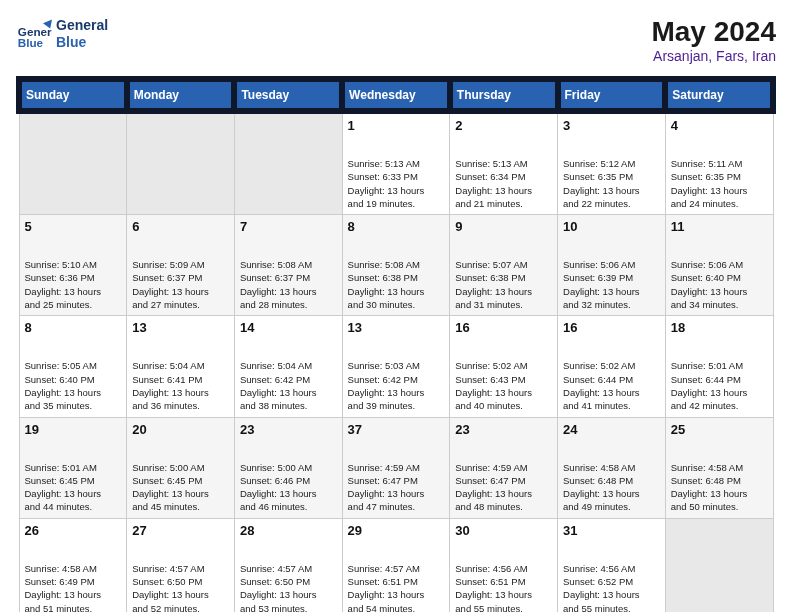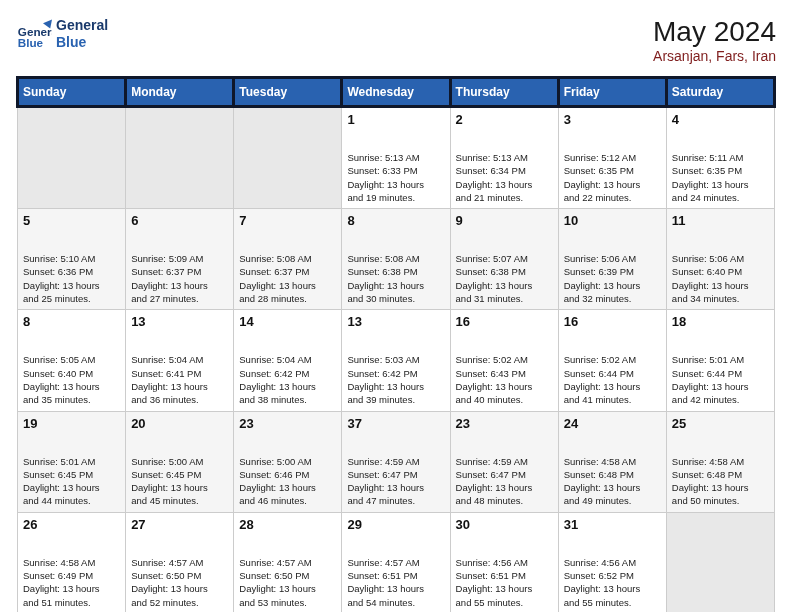--- a/index.html
+++ b/index.html
@@ -23,40 +23,40 @@
     }
     .logo-icon {
       width: 36px;
       height: 36px;
     }
     .title-block {
       text-align: right;
     }
     .month-year {
       font-size: 28px;
-      font-weight: normal;
+      font-weight: bold;
       color: #1a1a1a;
     }
     .location {
       font-size: 14px;
-      color: #7f1d1d;
+      color: #4c1d95;
     }
     table {
       width: 100%;
       border-collapse: collapse;
       table-layout: fixed;
     }
     thead tr th {
       background: #2962b0;
       color: #fff;
       font-size: 12px;
       font-weight: bold;
       padding: 6px 4px;
       text-align: left;
-      border: 3px solid #0f172a;
+      border: 6px solid #0f172a;
     }
     tbody tr td {
       border: 1px solid #ccc;
       vertical-align: top;
       padding: 4px 5px;
       height: 80px;
       font-size: 9.5px;
       color: #222;
       background: #fff;
     }

